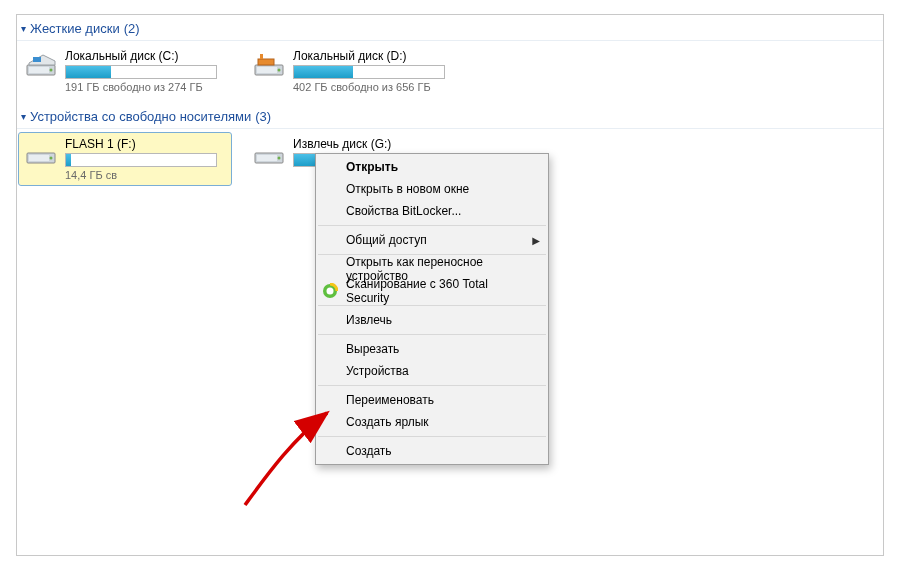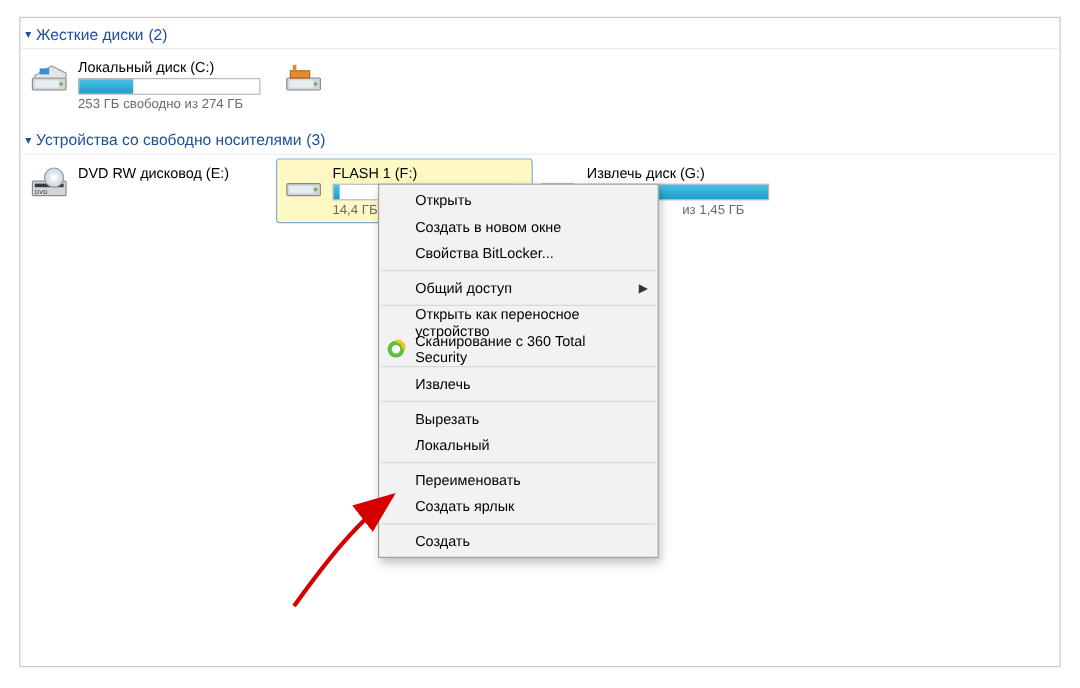--- a/index.html
+++ b/index.html
@@ -1,31 +1,31 @@
 <!DOCTYPE html>
 <html><head>
 <meta charset="utf-8">
 <style>
   html,body{margin:0;padding:0;background:#fff;font-family:"Segoe UI",Tahoma,sans-serif;font-size:12px;color:#000}
   .window{width:866px;height:540px;margin:14px auto;border:1px solid #c8c8c8;background:#fff;position:relative;overflow:hidden}
   .section-header{color:#1e4f9c;font-size:13px;padding:6px 2px 4px 4px;display:flex;align-items:center;gap:4px;border-bottom:1px solid #e8eef4}
   .section-header .chev{font-size:10px;color:#1e4f9c}
-  .grid{display:flex;flex-wrap:wrap;gap:0;padding:4px 2px 6px 2px}
+  .grid{display:flex;flex-wrap:wrap;gap:16px;padding:4px 2px 6px 2px}
   .drive{display:flex;align-items:flex-start;gap:8px;width:200px;padding:4px 6px;border-radius:2px}
   .drive.selected{background:#fef9c3;outline:1px solid #7aaed6}
   .icon{width:32px;height:32px;flex:none;position:relative}
   .info{display:flex;flex-direction:column;gap:2px;min-width:0}
   .title{font-size:12px;white-space:nowrap;overflow:hidden;text-overflow:ellipsis}
   .bar{width:150px;height:12px;border:1px solid #b8b8b8;background:#fff;position:relative}
   .fill{position:absolute;left:0;top:0;bottom:0;background:linear-gradient(#4bc0e8,#1e9ec9)}
   .sub{font-size:11px;color:#6a6a6a;white-space:nowrap}
   
   .ctx{position:absolute;left:298px;top:138px;width:232px;background:#f2f2f2;border:1px solid #a0a0a0;box-shadow:2px 4px 8px rgba(0,0,0,0.25);padding:2px 0}
   .mi{display:flex;align-items:center;height:22px;padding:0 30px 0 30px;font-size:12px;position:relative;cursor:default}
-  .mi.bold{font-weight:400}
+  .mi.bold{font-weight:700}
   .mi .ic{position:absolute;left:6px;top:3px;width:16px;height:16px}
   .mi .arrow{position:absolute;right:8px;font-size:10px;color:#333}
   .sep{height:1px;background:#d8d8d8;margin:3px 2px}
   
   .annot{position:absolute;left:210px;top:390px;pointer-events:none}
   .annot svg{overflow:visible}
 </style>
 </head>
 <body>
 
@@ -45,62 +45,49 @@
             <circle cx="26" cy="21" r="1.5" fill="#6fae4d"></circle>
             <path d="M4 14 L18 6 L30 12 L30 16 L4 16 Z" fill="#e2e6e9" stroke="#9aa0a5"></path>
             <rect x="8" y="8" width="8" height="5" fill="#3b8ed0"></rect>
           </svg>
       </div>
       <div class="info">
         <div class="title">Локальный диск (C:)</div>
         <div class="bar">
             <div class="fill" style="width:30%"></div>
           </div>
-        <div class="sub">253 ГБ свободно из 274 ГБ</div>
+        <div class="sub">191 ГБ свободно из 274 ГБ</div>
       </div>
     </div>
     <div class="drive">
       <div class="icon">
         <svg viewBox="0 0 32 32">
             <rect x="2" y="16" width="28" height="10" rx="1" fill="#cfd6dc" stroke="#8a8a8a"></rect>
             <rect x="4" y="18" width="20" height="6" fill="#e8edf1"></rect>
             <circle cx="26" cy="21" r="1.5" fill="#6fae4d"></circle>
             <rect x="5" y="10" width="16" height="6" fill="#e68a2e" stroke="#b5631a"></rect>
             <rect x="7" y="5" width="3" height="5" fill="#e68a2e"></rect>
           </svg>
       </div>
+      <div class="info">
+        <div class="title">Локальный диск (D:)</div>
+        <div class="bar">
+            <div class="fill" style="width:39%"></div>
+          </div>
+        <div class="sub">402 ГБ свободно из 656 ГБ</div>
+      </div>
     </div>
   </div>
 
   <div class="section-header">
     <span class="chev">▾</span>
     <span>Устройства со свободно носителями</span>
     <span>(3)</span>
   </div>
   <div class="grid">
-    <div class="drive">
-      <div class="icon">
-        <svg viewBox="0 0 32 32">
-            <rect x="2" y="14" width="28" height="12" rx="1" fill="#cfd6dc" stroke="#8a8a8a"></rect>
-            <rect x="4" y="16" width="24" height="3" fill="#3a3a3a"></rect>
-            <circle cx="20" cy="11" r="8" fill="url(#g1)" stroke="#9a9a9a"></circle>
-            <circle cx="20" cy="11" r="2" fill="#fff"></circle>
-            <defs>
-              <radialGradient id="g1">
-                <stop offset="0%" stop-color="#fff"></stop>
-                <stop offset="100%" stop-color="#c9d6e0"></stop>
-              </radialGradient>
-            </defs>
-            <text x="4" y="25" font-size="5" fill="#333">DVD</text>
-          </svg>
-      </div>
-      <div class="info">
-        <div class="title">DVD RW дисковод (E:)</div>
-      </div>
-    </div>
 
     <div class="drive selected">
       <div class="icon">
         <svg viewBox="0 0 32 32">
             <rect x="2" y="16" width="28" height="10" rx="1" fill="#cfd6dc" stroke="#8a8a8a"></rect>
             <rect x="4" y="18" width="20" height="6" fill="#e8edf1"></rect>
             <circle cx="26" cy="21" r="1.5" fill="#6fae4d"></circle>
           </svg>
       </div>
       <div class="info">
@@ -128,21 +115,21 @@
         <div class="sub"><span style="visibility:hidden">XXXX XXXXXX</span> <span>из 1,45 ГБ</span></div>
       </div>
     </div>
   </div>
 
   <div class="ctx">
     <div class="mi bold">
         <span>Открыть</span>
       </div>
     <div class="mi">
-        <span>Создать в новом окне</span>
+        <span>Открыть в новом окне</span>
       </div>
     <div class="mi">
         <span>Свойства BitLocker...</span>
       </div>
     <div class="sep"></div>
     <div class="mi">
         <span>Общий доступ</span>
         <span class="arrow">▶</span>
       </div>
     <div class="sep"></div>
@@ -159,21 +146,21 @@
     </div>
     <div class="sep"></div>
     <div class="mi">
         <span>Извлечь</span>
       </div>
     <div class="sep"></div>
     <div class="mi">
         <span>Вырезать</span>
       </div>
     <div class="mi">
-        <span>Локальный</span>
+        <span>Устройства</span>
       </div>
     <div class="sep"></div>
     <div class="mi">
         <span>Переименовать</span>
       </div>
     <div class="mi">
         <span>Создать ярлык</span>
       </div>
     <div class="sep"></div>
     <div class="mi">

